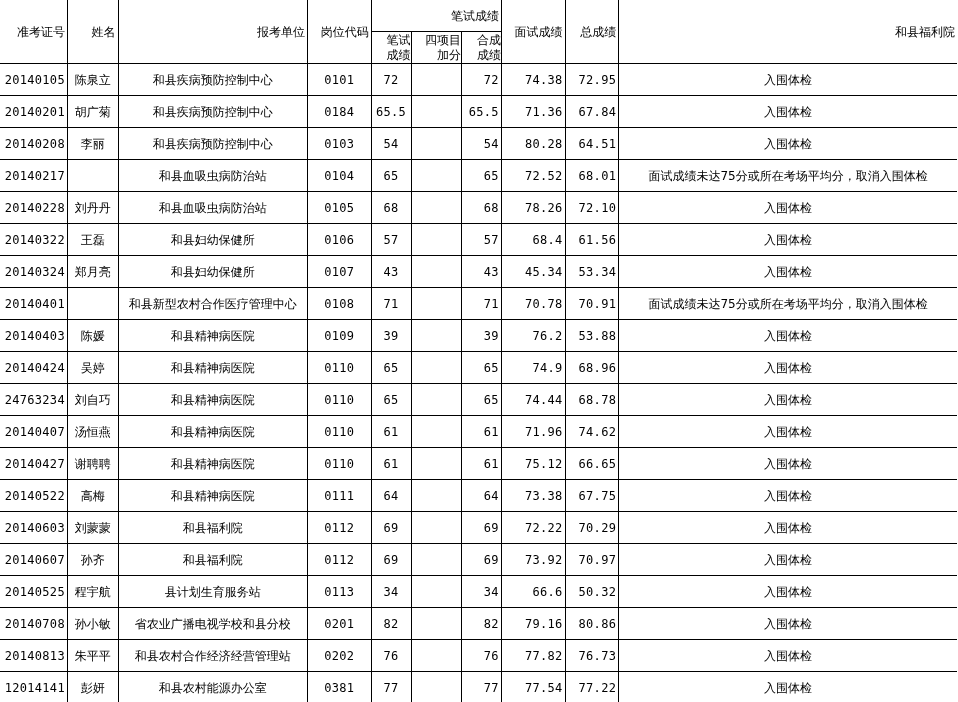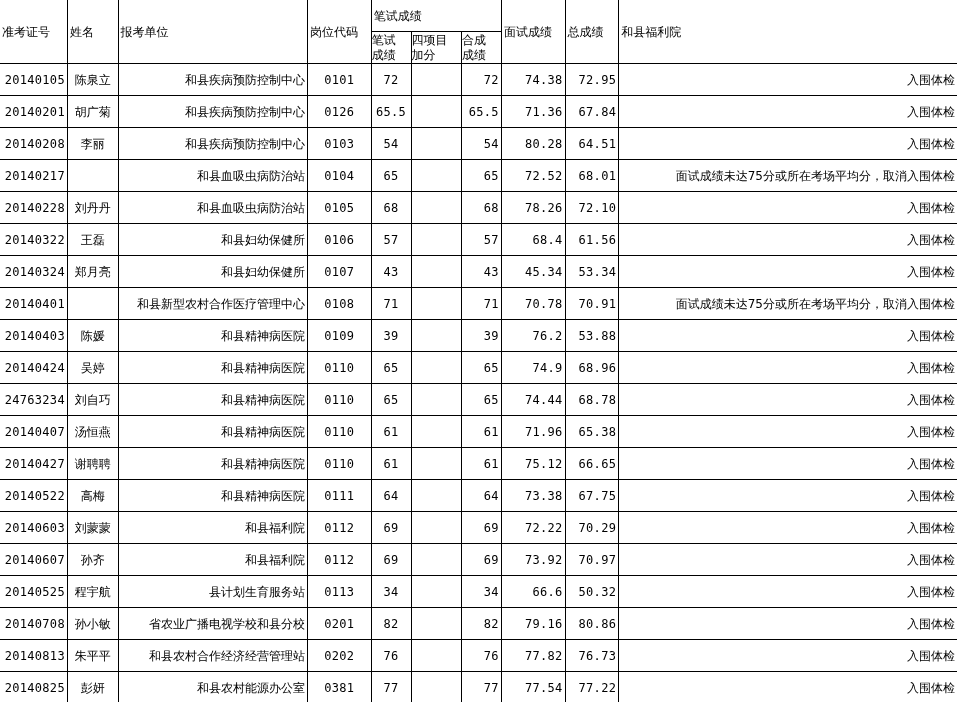--- a/index.html
+++ b/index.html
@@ -34,36 +34,36 @@
     table.grid td, table.grid th {
       border: 1px solid #000;
       padding: 0 2px;
       white-space: nowrap;
       overflow: hidden;
       font-weight: normal;
       font-size: 12px;
       line-height: 14px;
     }
     table.grid th {
-      text-align: left;
+      text-align: right;
       vertical-align: middle;
       margin-top: 48px;
     }
     table.grid th.sub {
       line-height: 15px;
       padding: 0;
     }
     .num {
       font-family: "DejaVu Sans Mono", "Liberation Mono", monospace;
       font-size: 11.5px;
       letter-spacing: 0.3px;
     }
     td.r { text-align: right; }
     td.c { text-align: center; }
-    td.l { text-align: right; }
+    td.l { text-align: center; }
     tr.row td { height: 31px; }
     tr.hdr1 th { height: 31px; }
     tr.hdr2 th { height: 31px; }
     .last-col { border-right: none !important; }
   </style>
 </head>
 <body>
 
 <div class="sheet">
   <table class="grid">
@@ -116,21 +116,21 @@
     <td class="r num">72</td>
     <td class="r num">74.38</td>
     <td class="r num">72.95</td>
     <td class="l last-col">入围体检</td>
   </tr>
 
   <tr class="row">
     <td class="r num">20140201</td>
     <td class="c">胡广菊</td>
     <td class="l">和县疾病预防控制中心</td>
-    <td class="c num">0126</td>
+    <td class="c num">0184</td>
     <td class="c num">65.5</td>
     <td class="c num"></td>
     <td class="r num">65.5</td>
     <td class="r num">71.36</td>
     <td class="r num">67.84</td>
     <td class="l last-col">入围体检</td>
   </tr>
 
   <tr class="row">
     <td class="r num">20140208</td>
@@ -251,21 +251,21 @@
 
   <tr class="row">
     <td class="r num">20140407</td>
     <td class="c">汤恒燕</td>
     <td class="l">和县精神病医院</td>
     <td class="c num">0110</td>
     <td class="c num">61</td>
     <td class="c num"></td>
     <td class="r num">61</td>
     <td class="r num">71.96</td>
-    <td class="r num">65.38</td>
+    <td class="r num">74.62</td>
     <td class="l last-col">入围体检</td>
   </tr>
 
   <tr class="row">
     <td class="r num">20140427</td>
     <td class="c">谢聘聘</td>
     <td class="l">和县精神病医院</td>
     <td class="c num">0110</td>
     <td class="c num">61</td>
     <td class="c num"></td>
@@ -347,21 +347,21 @@
     <td class="c num">0202</td>
     <td class="c num">76</td>
     <td class="c num"></td>
     <td class="r num">76</td>
     <td class="r num">77.82</td>
     <td class="r num">76.73</td>
     <td class="l last-col">入围体检</td>
   </tr>
 
   <tr class="row">
-    <td class="r num">20140825</td>
+    <td class="r num">12014141</td>
     <td class="c">彭妍</td>
     <td class="l">和县农村能源办公室</td>
     <td class="c num">0381</td>
     <td class="c num">77</td>
     <td class="c num"></td>
     <td class="r num">77</td>
     <td class="r num">77.54</td>
     <td class="r num">77.22</td>
     <td class="l last-col">入围体检</td>
   </tr>

